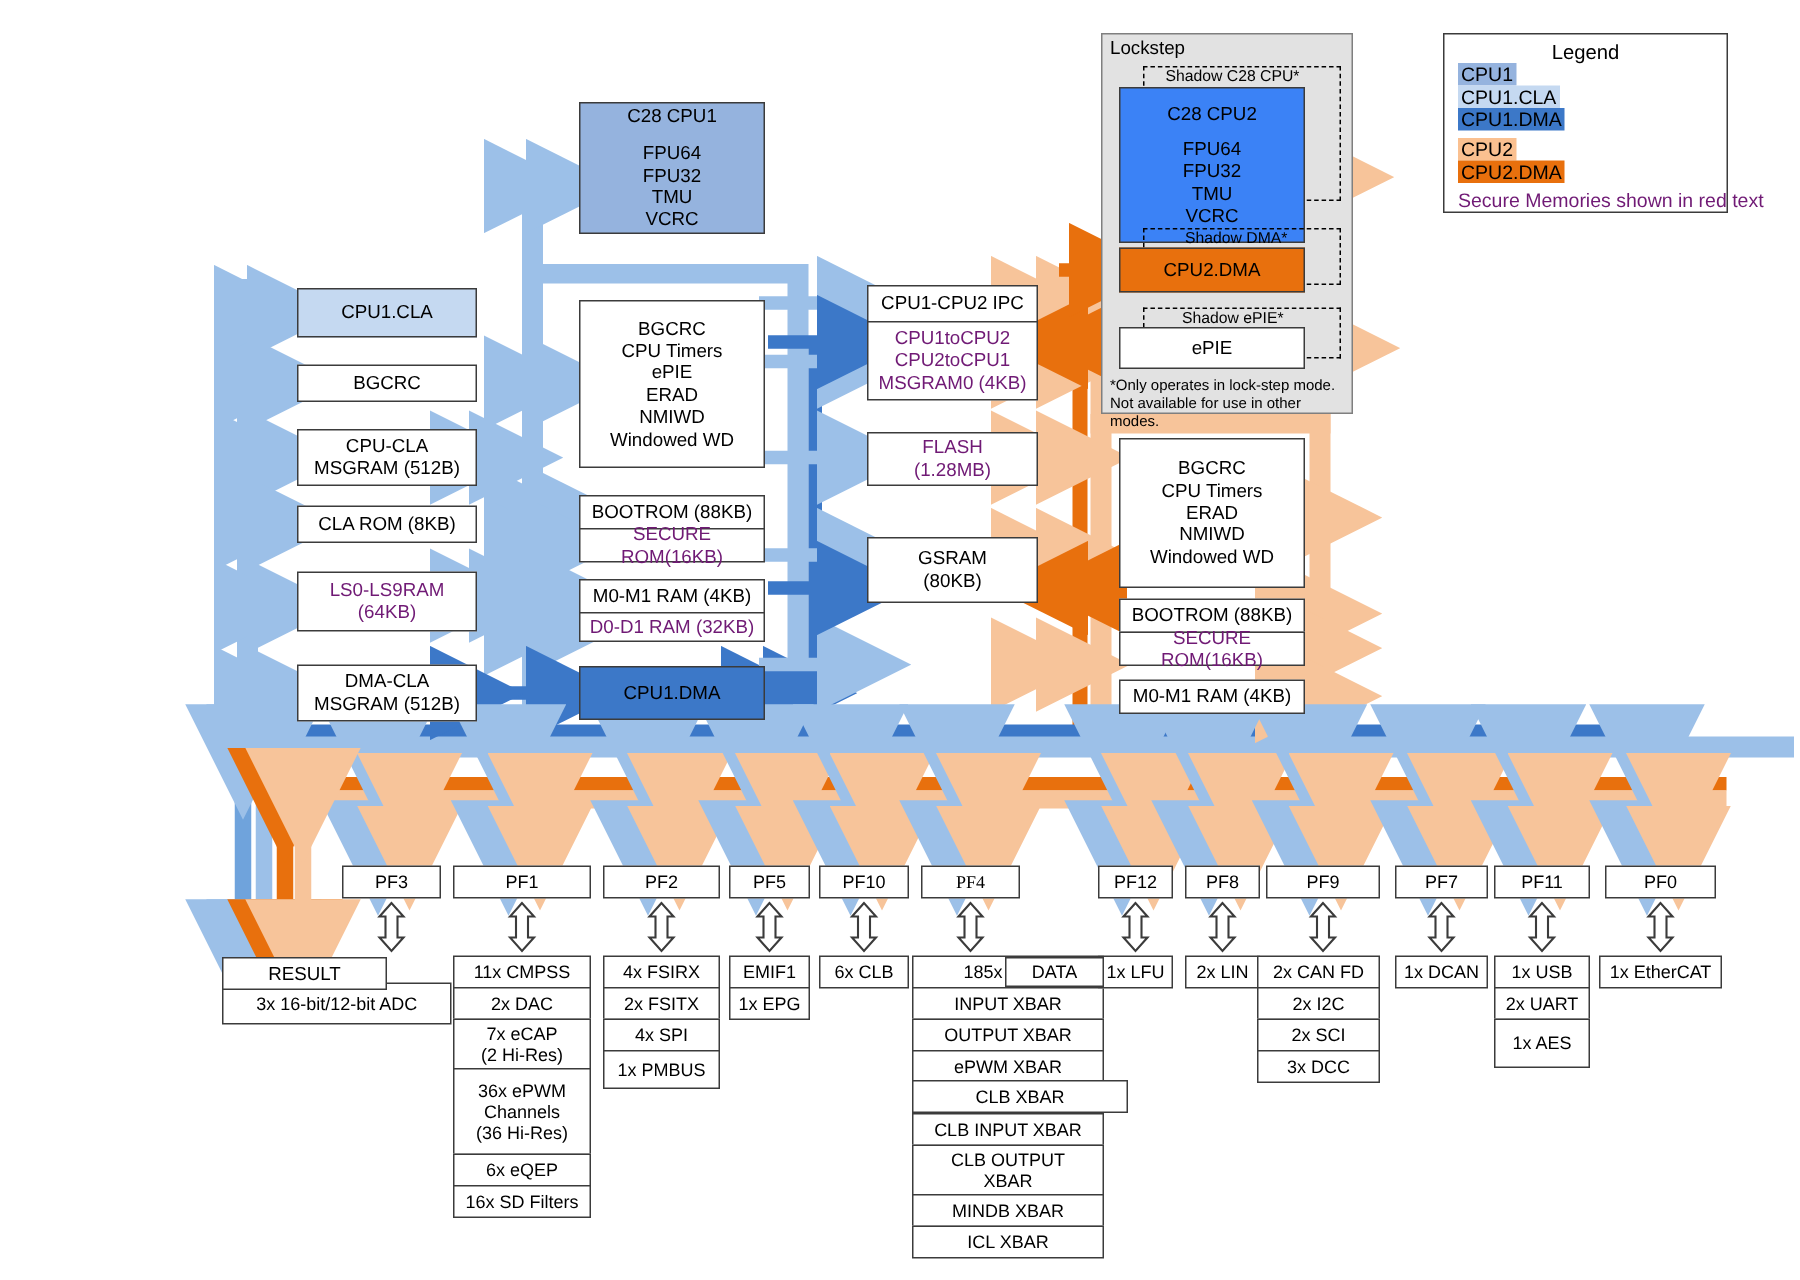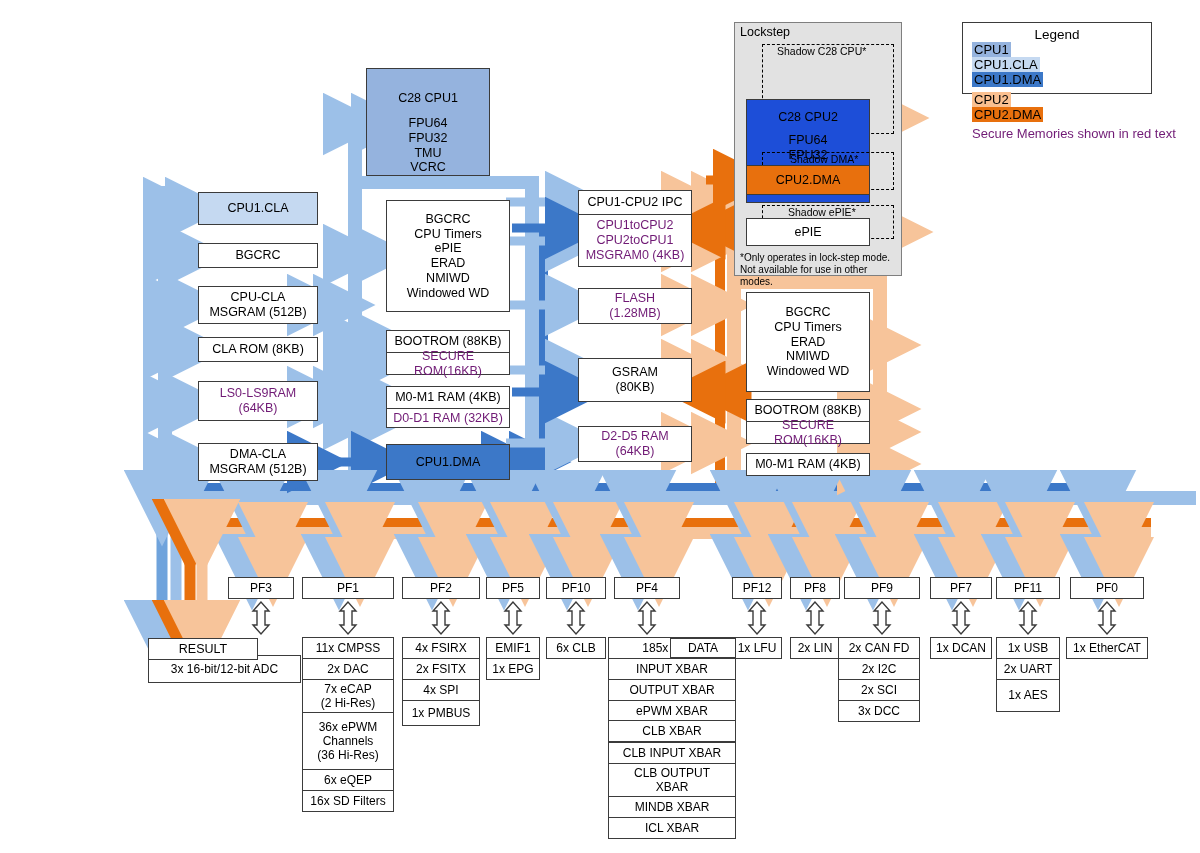--- a/index.html
+++ b/index.html
@@ -10,21 +10,21 @@
   .n{position:absolute;box-sizing:border-box;}
 
   .box{border:1.6px solid #3b3b3b;background:#fff;display:flex;align-items:center;
        justify-content:center;text-align:center;font-size:12.5px;color:#000;line-height:1.18;
        box-sizing:border-box;}
   .box.multi{flex-direction:column;}
   .red{color:#701a75;}
   .cpu1{background:#95b3de;}
   .cla{background:#c5d9f1;}
   .dma1{background:#3c78c8;color:#000;}
-  .cpu2{background:#1d4ed8;margin-top:41px;}
+  .cpu2{background:#3b82f6;}
   .dma2{background:#e8700d;}
   .grey{background:#e2e2e2;border:1.4px solid #7f7f7f;}
   .dash{border:1.7px dashed #000;background:transparent;}
 
   
   .rail{position:absolute;}
   .b-dark{background:#3c78c8;}
   .b-light{background:#9cc0e8;}
   .o-dark{background:#e8700d;}
   .o-light{background:#f7c49a;}
@@ -183,32 +183,32 @@
       <line x1="1040" y1="537" x2="1040" y2="572" stroke="#f7c49a" stroke-width="10" marker-start="url(#mOL)" marker-end="url(#mOL)"></line>
       <path d="M1107 602 l-8 9 h4 v14 h-4 l8 9 l8 -9 h-4 v-14 h4 z" fill="#fff" stroke="#3b3b3b" stroke-width="1.4"></path>
       <line x1="1098" y1="508" x2="1098" y2="572" stroke="#9cc0e8" stroke-width="11" marker-start="url(#mBL)" marker-end="url(#mBL)"></line>
       <line x1="1119" y1="537" x2="1119" y2="572" stroke="#f7c49a" stroke-width="10" marker-start="url(#mOL)" marker-end="url(#mOL)"></line>
       <line x1="162" y1="508" x2="162" y2="638" stroke="#6fa3dc" stroke-width="11" marker-start="url(#mBL)" marker-end="url(#mBL)"></line>
       <line x1="176" y1="508" x2="176" y2="638" stroke="#9cc0e8" stroke-width="11" marker-start="url(#mBL)" marker-end="url(#mBL)"></line>
       <line x1="190" y1="537" x2="190" y2="638" stroke="#e8700d" stroke-width="11" marker-start="url(#mOD)" marker-end="url(#mOD)"></line>
       <line x1="202" y1="537" x2="202" y2="638" stroke="#f7c49a" stroke-width="11" marker-start="url(#mOL)" marker-end="url(#mOL)"></line>
     </svg>
 
-  <div id="legend" class="n" style="left:962px;top:22px;width:190px;height:72px;padding:4px 6px;">
+  <div id="legend" class="n" style="left:962px;top:22px;width:190px;height:120px;padding:4px 6px;">
     <div class="lg-title">Legend</div>
     <div class="lg-row"><span style="background:#95b3de;padding:0 2px;">CPU1</span></div>
     <div class="lg-row"><span style="background:#c5d9f1;padding:0 2px;">CPU1.CLA</span></div>
     <div class="lg-row"><span style="background:#3c78c8;padding:0 2px;">CPU1.DMA</span></div>
     <div style="height:5px;"></div>
     <div class="lg-row"><span style="background:#fac090;padding:0 2px;">CPU2</span></div>
     <div class="lg-row"><span style="background:#e8700d;padding:0 2px;">CPU2.DMA</span></div>
     <div class="lg-row red" style="margin-top:4px;">Secure Memories shown in red text</div>
   </div>
 
-  <div class="box n cpu1 multi" style="left:366px;top:68px;width:124px;height:108px;justify-content:flex-end;">
+  <div class="box n cpu1 multi" style="left:386px;top:68px;width:124px;height:88px;">
     <div style="margin-bottom:10px;">C28 CPU1</div>
     <div style="white-space:pre-line;">FPU64
 FPU32
 TMU
 VCRC</div>
   </div>
 
   <div class="box n" style="left:386px;top:200px;width:124px;height:112px;white-space:pre-line;">BGCRC
 CPU Timers
 ePIE
@@ -231,22 +231,20 @@
 MSGRAM (512B)</div>
 
   <div class="box n" style="left:578px;top:190px;width:114px;height:25px;">CPU1-CPU2 IPC</div>
   <div class="box n red" style="left:578px;top:214px;width:114px;height:53px;white-space:pre-line;">CPU1toCPU2
 CPU2toCPU1
 MSGRAM0 (4KB)</div>
   <div class="box n red" style="left:578px;top:288px;width:114px;height:36px;white-space:pre-line;">FLASH
 (1.28MB)</div>
   <div class="box n" style="left:578px;top:358px;width:114px;height:44px;white-space:pre-line;">GSRAM
 (80KB)</div>
-  <div class="box n red" style="left:578px;top:426px;width:114px;height:36px;white-space:pre-line;">D2-D5 RAM
-(64KB)</div>
 
   <div class="n grey" style="left:734px;top:22px;width:168px;height:254px;"></div>
   <div class="lbl" style="left:740px;top:25px;">Lockstep</div>
 
   <div class="n dash" style="left:762px;top:44px;width:132px;height:90px;"></div>
   <div class="lbl" style="left:777px;top:45px;font-size:10.5px;">Shadow C28 CPU*</div>
   <div class="box n cpu2 multi" style="left:746px;top:58px;width:124px;height:104px;">
     <div style="margin-bottom:9px;">C28 CPU2</div>
     <div style="white-space:pre-line;">FPU64
 FPU32
@@ -272,21 +270,21 @@
   <div class="box n" style="left:746px;top:399px;width:124px;height:23px;">BOOTROM (88KB)</div>
   <div class="box n red" style="left:746px;top:421px;width:124px;height:23px;">SECURE ROM(16KB)</div>
   <div class="box n" style="left:746px;top:453px;width:124px;height:23px;">M0-M1 RAM (4KB)</div>
 
   <div id="pf-row">
       <div class="box n" style="left: 228px; top: 577px; width: 66px; height: 22px; font-size: 12px;">PF3</div>
       <div class="box n" style="left: 302px; top: 577px; width: 92px; height: 22px; font-size: 12px;">PF1</div>
       <div class="box n" style="left: 402px; top: 577px; width: 78px; height: 22px; font-size: 12px;">PF2</div>
       <div class="box n" style="left: 486px; top: 577px; width: 54px; height: 22px; font-size: 12px;">PF5</div>
       <div class="box n" style="left: 546px; top: 577px; width: 60px; height: 22px; font-size: 12px;">PF10</div>
-      <div class="box n" style="left: 614px; top: 577px; width: 66px; height: 22px; font-size: 12px;">PF4</div>
+      <div class="box n" style="left: 614px; top: 577px; width: 66px; height: 22px; font-size: 12px; font-family: Liberation Serif, serif;">PF4</div>
       <div class="box n" style="left: 732px; top: 577px; width: 50px; height: 22px; font-size: 12px;">PF12</div>
       <div class="box n" style="left: 790px; top: 577px; width: 50px; height: 22px; font-size: 12px;">PF8</div>
       <div class="box n" style="left: 844px; top: 577px; width: 76px; height: 22px; font-size: 12px;">PF9</div>
       <div class="box n" style="left: 930px; top: 577px; width: 62px; height: 22px; font-size: 12px;">PF7</div>
       <div class="box n" style="left: 996px; top: 577px; width: 64px; height: 22px; font-size: 12px;">PF11</div>
       <div class="box n" style="left: 1070px; top: 577px; width: 74px; height: 22px; font-size: 12px;">PF0</div>
     </div>
 
   <div class="box n" style="left:148px;top:655px;width:153px;height:28px;font-size:12px;">3x 16-bit/12-bit ADC</div>
   <div class="box n" style="left:148px;top:638px;width:110px;height:22px;background:#fff;">RESULT</div>
@@ -307,21 +305,21 @@
       <div class="box n" style="left: 402px; top: 659px; width: 78px; height: 22px; font-size: 12px; white-space: pre-line; margin-top: -1px;">2x FSITX</div>
       <div class="box n" style="left: 402px; top: 680px; width: 78px; height: 22px; font-size: 12px; white-space: pre-line; margin-top: -1px;">4x SPI</div>
       <div class="box n" style="left: 402px; top: 701px; width: 78px; height: 26px; font-size: 12px; white-space: pre-line; margin-top: -1px;">1x PMBUS</div>
       <div class="box n" style="left: 486px; top: 638px; width: 54px; height: 22px; font-size: 12px; white-space: pre-line; margin-top: -1px;">EMIF1</div>
       <div class="box n" style="left: 486px; top: 659px; width: 54px; height: 22px; font-size: 12px; white-space: pre-line; margin-top: -1px;">1x EPG</div>
       <div class="box n" style="left: 546px; top: 638px; width: 60px; height: 22px; font-size: 12px; white-space: pre-line; margin-top: -1px;">6x CLB</div>
       <div class="box n" style="left: 608px; top: 638px; width: 128px; height: 22px; font-size: 12px; white-space: pre-line; margin-top: -1px;">185x GPIO</div>
       <div class="box n" style="left: 608px; top: 659px; width: 128px; height: 22px; font-size: 12px; white-space: pre-line; margin-top: -1px;">INPUT XBAR</div>
       <div class="box n" style="left: 608px; top: 680px; width: 128px; height: 22px; font-size: 12px; white-space: pre-line; margin-top: -1px;">OUTPUT XBAR</div>
       <div class="box n" style="left: 608px; top: 701px; width: 128px; height: 22px; font-size: 12px; white-space: pre-line; margin-top: -1px;">ePWM XBAR</div>
-      <div class="box n" style="left: 608px; top: 721px; width: 128px; height: 22px; font-size: 12px; white-space: pre-line; margin-top: -1px;">CLB XBAR</div>
+      <div class="box n" style="left: 608px; top: 721px; width: 144px; height: 22px; font-size: 12px; white-space: pre-line; margin-top: -1px;">CLB XBAR</div>
       <div class="box n" style="left: 608px; top: 743px; width: 128px; height: 22px; font-size: 12px; white-space: pre-line; margin-top: -1px;">CLB INPUT XBAR</div>
       <div class="box n" style="left: 608px; top: 764px; width: 128px; height: 34px; font-size: 12px; white-space: pre-line; margin-top: -1px;">CLB OUTPUT
 XBAR</div>
       <div class="box n" style="left: 608px; top: 797px; width: 128px; height: 22px; font-size: 12px; white-space: pre-line; margin-top: -1px;">MINDB XBAR</div>
       <div class="box n" style="left: 608px; top: 818px; width: 128px; height: 22px; font-size: 12px; white-space: pre-line; margin-top: -1px;">ICL XBAR</div>
       <div class="box n" style="left: 732px; top: 638px; width: 50px; height: 22px; font-size: 12px; white-space: pre-line; margin-top: -1px; text-align: center;">1x LFU</div>
       <div class="box n" style="left: 790px; top: 638px; width: 50px; height: 22px; font-size: 12px; white-space: pre-line; margin-top: -1px;">2x LIN</div>
       <div class="box n" style="left: 838px; top: 638px; width: 82px; height: 22px; font-size: 12px; white-space: pre-line; margin-top: -1px;">2x CAN FD</div>
       <div class="box n" style="left: 838px; top: 659px; width: 82px; height: 22px; font-size: 12px; white-space: pre-line; margin-top: -1px;">2x I2C</div>
       <div class="box n" style="left: 838px; top: 680px; width: 82px; height: 22px; font-size: 12px; white-space: pre-line; margin-top: -1px;">2x SCI</div>

